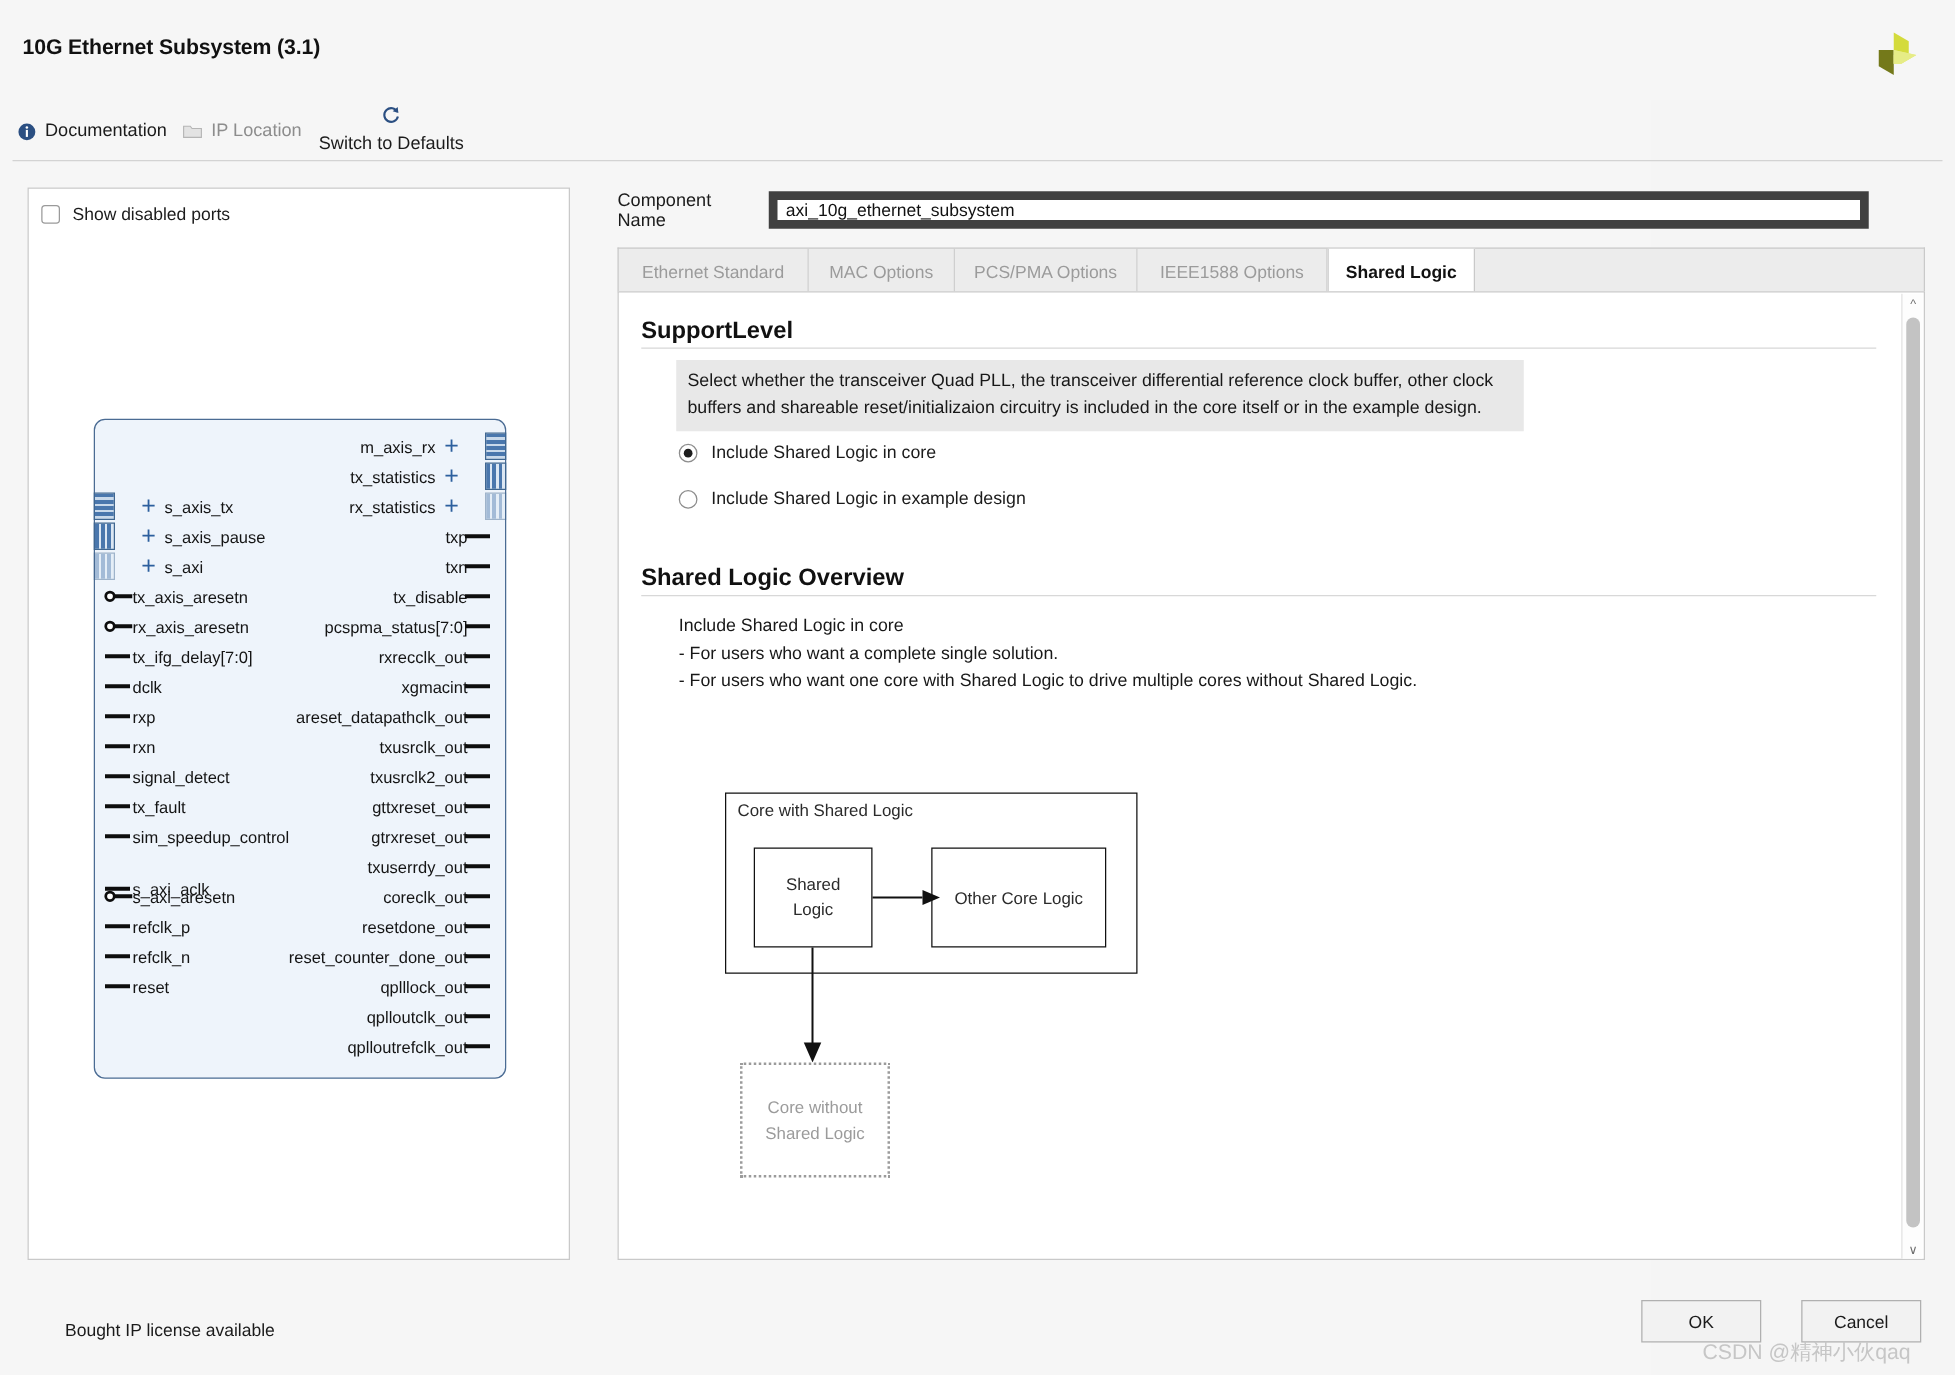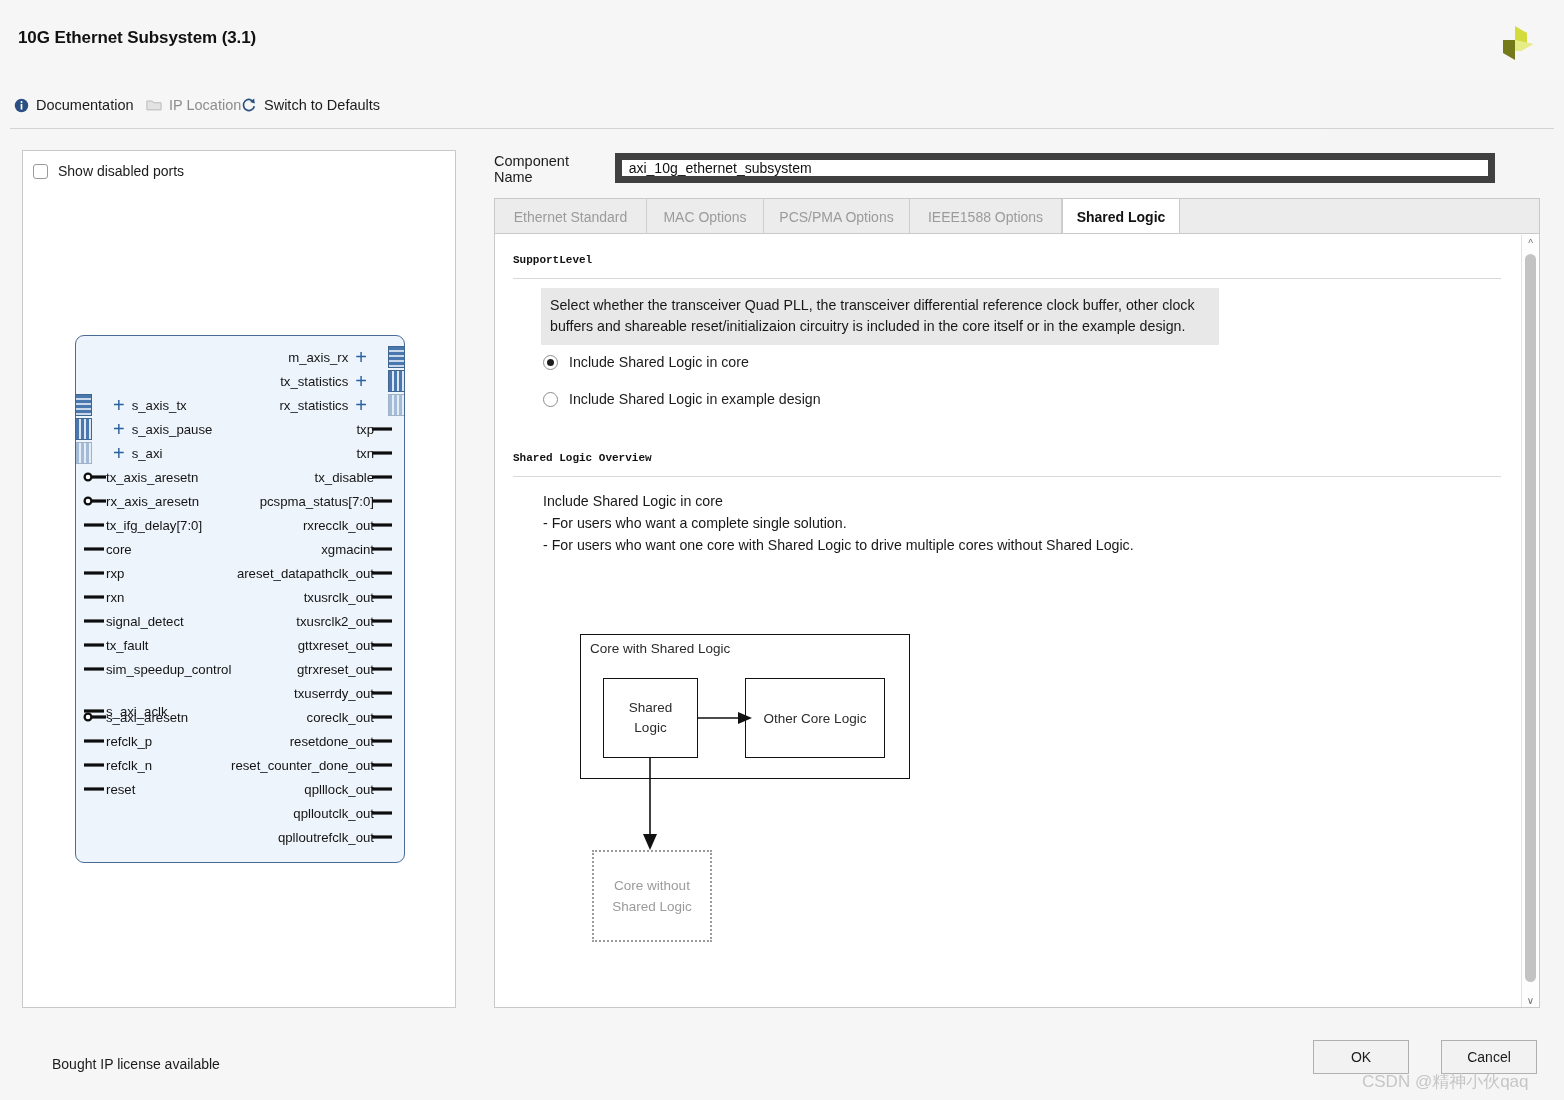--- a/index.html
+++ b/index.html
@@ -33,21 +33,21 @@
   .toolbar {
     position: absolute; left: 0; top: 84px; width: 1564px; height: 42px;
   }
   .tb-item {
     position: absolute; top: 0; height: 42px;
     display: flex; align-items: center; gap: 7px;
     font-size: 14.5px; color: #1b1b1b; cursor: default;
   }
   .tb-doc { left: 14px; align-items: center; }
   .tb-ip  { left: 146px; }
-  .tb-def { left: 241px; }
+  .tb-def { left: 255px; flex-direction: column; }
   .tb-item.disabled { color: #8d8d8d; }
 
   .hsep {
     position: absolute; left: 10px; top: 128px; width: 1544px; height: 1px;
     background: #d3d3d3;
   }
 
   
   .left-panel {
     position: absolute; left: 22px; top: 150px;
@@ -159,21 +159,21 @@
     color: #6d6d6d; font-size: 10px;
   }
   .vs-up { top: 0; }
   .vs-down { bottom: 0; }
   .vs-thumb {
     position: absolute; left: 3px; top: 19px; width: 11px; height: 728px;
     background: #c3c3c3; border-radius: 6px;
   }
 
   .sec-title {
-    position: absolute; font-size: 11px; font-weight: bold; color: #111; font-family: Liberation Mono, monospace;
+    position: absolute; font-size: 19px; font-weight: bold; color: #111;
   }
   .sec-rule {
     position: absolute; height: 1px; background: #d8d8d8;
   }
 
   .helpbox {
     position: absolute; left: 46px; top: 54px; width: 678px;
     background: #e8e8e8; color: #181818;
     font-size: 14.2px; line-height: 21px;
     padding: 7px 9px 8px 9px;
@@ -327,21 +327,21 @@
                 <line y1="12" y2="12" stroke="#0d0d0d" stroke-width="3.2" x1="9" x2="24"></line>
               </svg></span>
           </div>
           <div class="port-row port-left" style="top: 177px;">
             <span>tx_ifg_delay[7:0]</span>
             <span class="pin left" style="top: 0px;"><svg width="24" height="24" viewBox="0 0 24 24">
                 <line y1="12" y2="12" stroke="#0d0d0d" stroke-width="3.2" x1="2" x2="22"></line>
               </svg></span>
           </div>
           <div class="port-row port-left" style="top: 201px;">
-            <span>core</span>
+            <span>dclk</span>
             <span class="pin left" style="top: 0px;"><svg width="24" height="24" viewBox="0 0 24 24">
                 <line y1="12" y2="12" stroke="#0d0d0d" stroke-width="3.2" x1="2" x2="22"></line>
               </svg></span>
           </div>
           <div class="port-row port-left" style="top: 225px;">
             <span>rxp</span>
             <span class="pin left" style="top: 0px;"><svg width="24" height="24" viewBox="0 0 24 24">
                 <line y1="12" y2="12" stroke="#0d0d0d" stroke-width="3.2" x1="2" x2="22"></line>
               </svg></span>
           </div>

